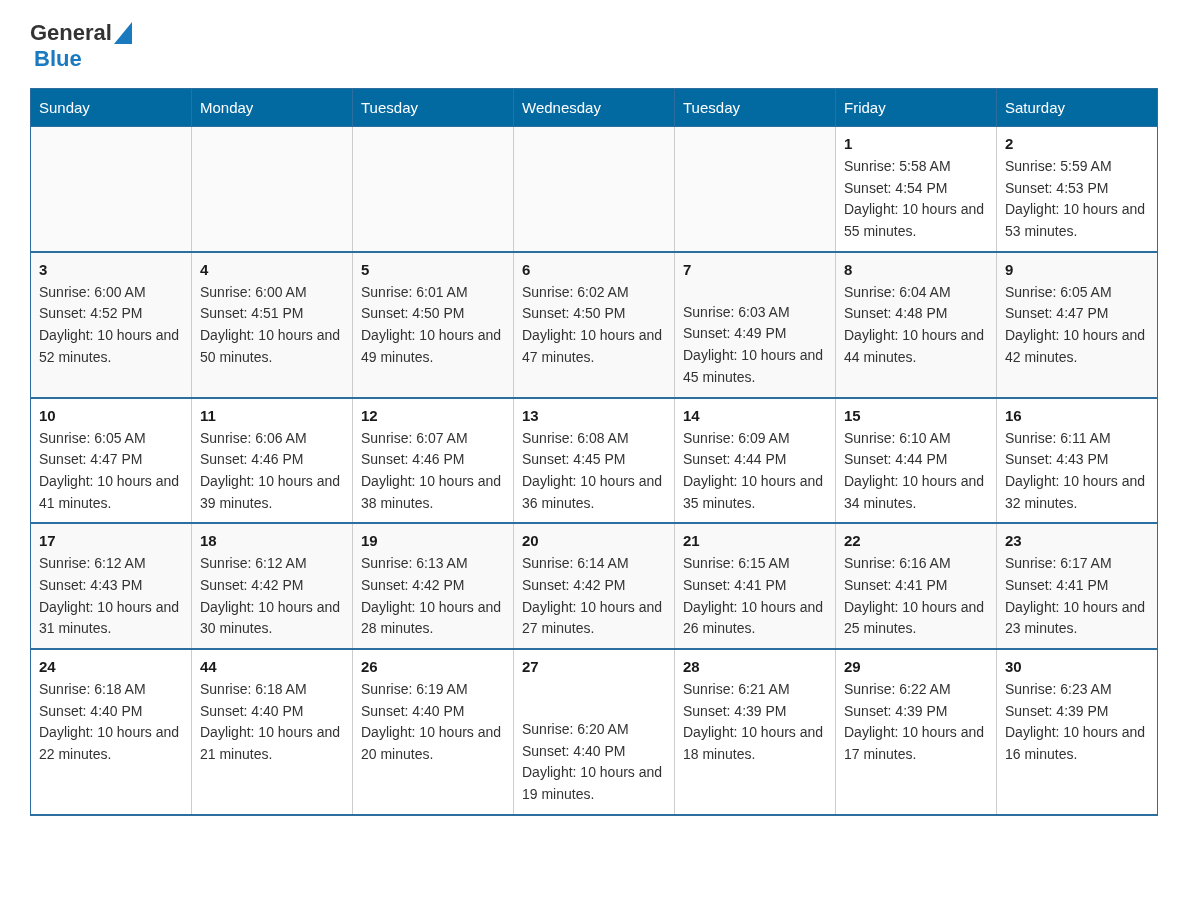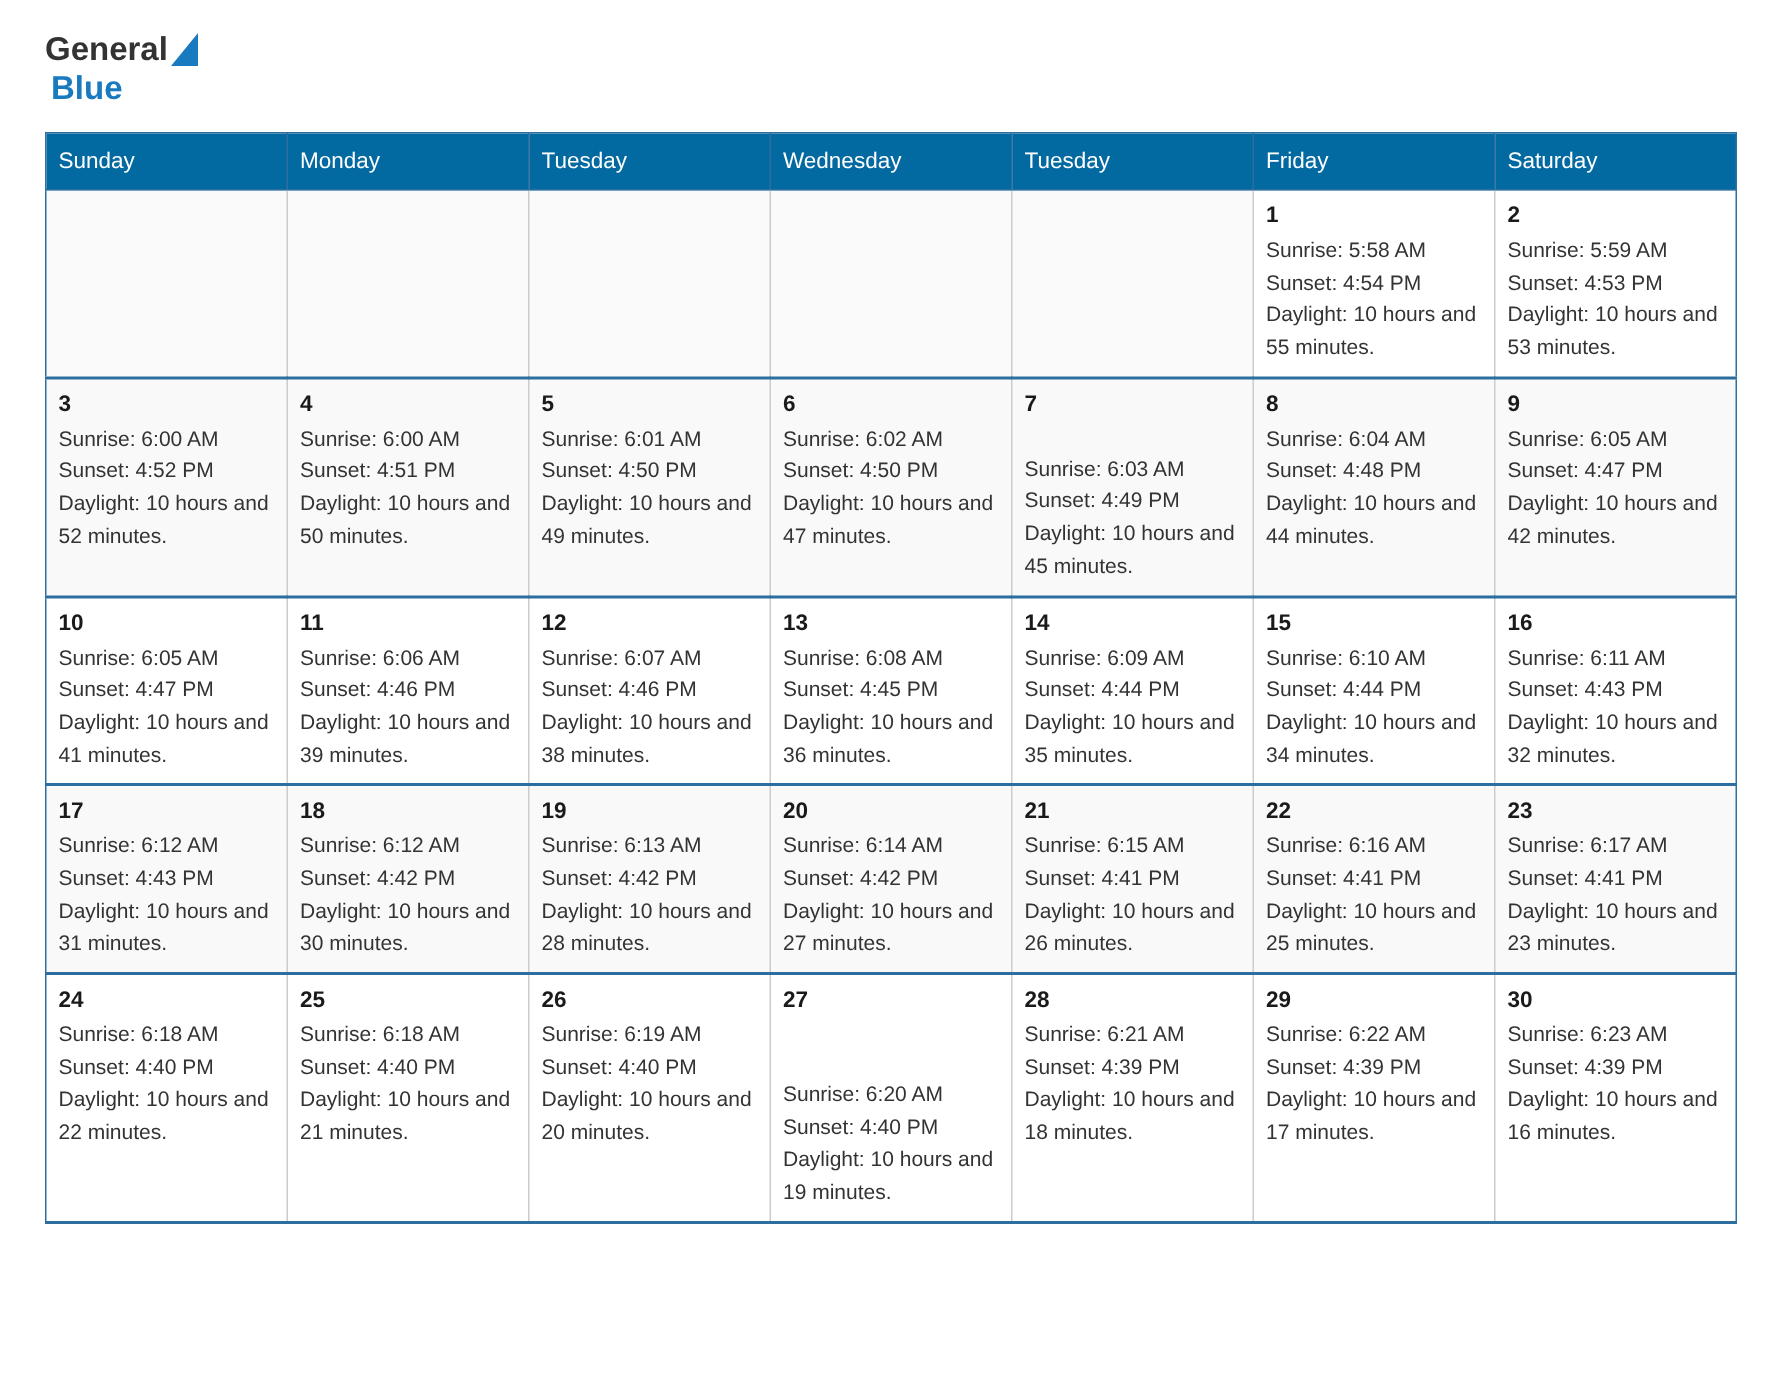--- a/index.html
+++ b/index.html
@@ -283,21 +283,21 @@
         </td>
       </tr>
       <tr>
         <td>
           <span class="day-number">24</span>
           <div class="day-info" style="white-space: pre-line;">Sunrise: 6:18 AM
 Sunset: 4:40 PM
 Daylight: 10 hours and 22 minutes.</div>
         </td>
         <td>
-          <span class="day-number">25</span>
+          <span class="day-number">44</span>
           <div class="day-info" style="white-space: pre-line;">Sunrise: 6:18 AM
 Sunset: 4:40 PM
 Daylight: 10 hours and 21 minutes.</div>
         </td>
         <td>
           <span class="day-number">26</span>
           <div class="day-info" style="white-space: pre-line;">Sunrise: 6:19 AM
 Sunset: 4:40 PM
 Daylight: 10 hours and 20 minutes.</div>
         </td>

